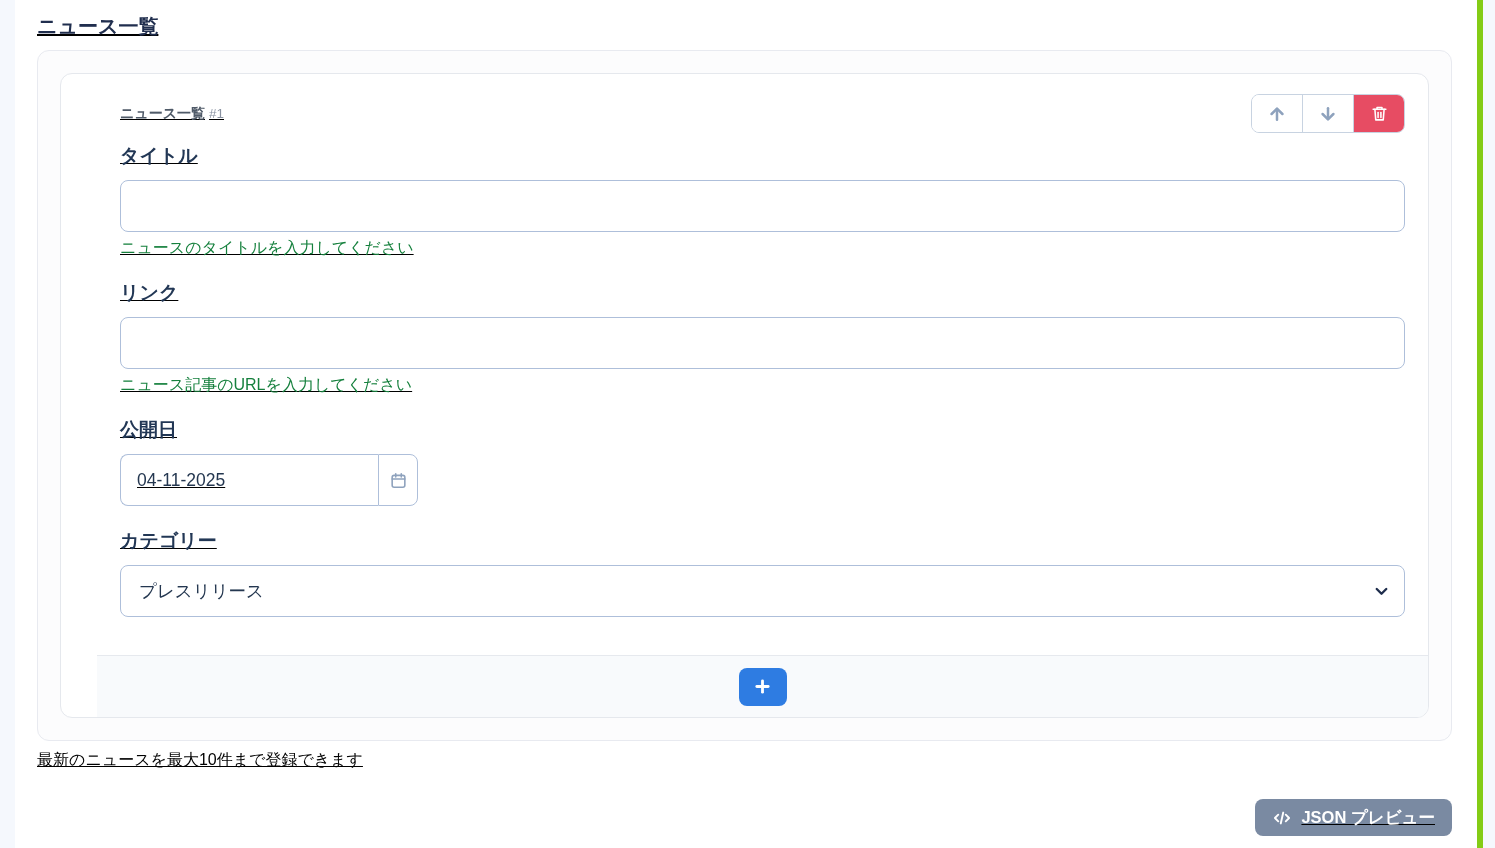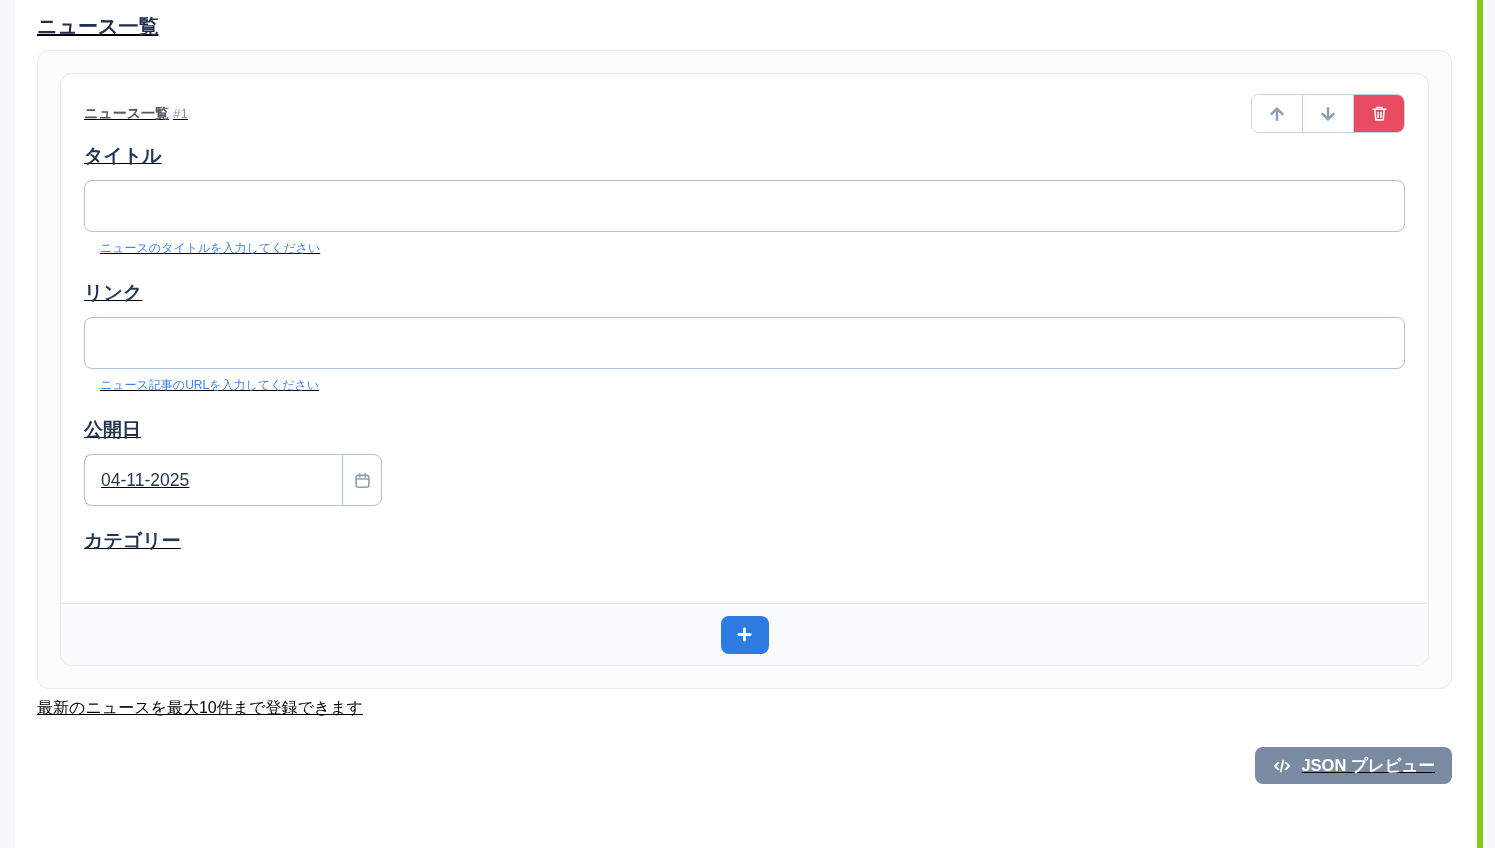--- a/index.html
+++ b/index.html
@@ -32,21 +32,21 @@
     flex:1; background:#ffffff; padding:12px 25px 0 22px;
     border-right:6px solid #84cc16;
     text-decoration:underline;
   }
   .section-title { font-size:20px; font-weight:700; color:#202e4e; line-height:28px; }
   .outer-card {
     margin-top:10px; background:#fcfcfd; border:1px solid #e8eaf0;
     border-radius:12px; padding:22px;
   }
   .inner-card {
-    background:#fff; border:1px solid #e5e8ed; border-radius:12px; overflow:hidden;
+    background:#fff; border:1px solid #e5e8ed; border-radius:12px; overflow:hidden;padding-left:36px;
   }
   .item-body { padding:20px 23px 38px 23px; }
   .item-header { display:flex; justify-content:space-between; align-items:center; }
   .item-title { font-size:14px; font-weight:700; color:#4f5a68; }
   .item-title .idx { font-weight:400; color:#8a93a2; margin-left:4px; font-size:13.5px; }
   .btn-group {
     display:flex; border:1px solid #c8d3e1; border-radius:8px; overflow:hidden;
     height:39px; background:#fff;
   }
   .grp-btn {
@@ -58,21 +58,21 @@
   .field-label {
     margin-top:24px; margin-bottom:14px;
     font-size:19px; font-weight:700; color:#223755; line-height:21px;
   }
   .field-label.first { margin-top:12px; }
   .text-input {
     width:100%; height:52px; border:1px solid #aebfda; border-radius:8px;
     background:#fff; padding:0 16px; font-size:17px; color:#243750;
     font-family:"Liberation Sans", sans-serif; outline:none;
   }
-  .help { margin-top:6px; font-size:12px; color:#3b82f6; line-height:20px;margin-left:16px; }
+  .help { margin-top:6px; font-size:16px; color:#15803d; line-height:20px; }
   .date-group { display:flex; width:298px; }
   .date-input {
     flex:1; height:52px; border:1px solid #aebfda; border-right:none;
     border-radius:8px 0 0 8px; padding:0 16px; font-size:17.5px; color:#243750;
     font-family:"Liberation Sans", sans-serif; outline:none; background:#fff;
   }
   .cal-btn {
     width:48px; height:52px; background:#fff; border:1px solid #aebfda;
     border-radius:0 8px 8px 0; display:flex; align-items:center; justify-content:center;
     cursor:pointer;
@@ -176,20 +176,30 @@
                     <path d="M8.5 3.5v4"></path>
                     <path d="M15.5 3.5v4"></path>
                     <path d="M4 10h16"></path>
                   </svg>
               </span>
             </button>
           </div>
 
           
           <div class="field-label">カテゴリー</div>
+          <div class="select-wrap">
+            <select class="select-input">
+              <option selected="">プレスリリース</option>
+            </select>
+            <span class="select-caret">
+              <svg width="19" height="19" viewBox="0 0 24 24" fill="none" stroke="#1f2e4d" stroke-width="3" stroke-linecap="round" stroke-linejoin="round">
+                  <path d="M6 9.5l6 6 6-6"></path>
+                </svg>
+            </span>
+          </div>
 
         </div>
 
         <div class="card-footer">
           <button class="add-btn">
             <span style="display:flex;">
               <svg width="17" height="17" viewBox="0 0 24 24" fill="none" stroke="#ffffff" stroke-width="4" stroke-linecap="round">
                   <path d="M12 4v16"></path>
                   <path d="M4 12h16"></path>
                 </svg>

